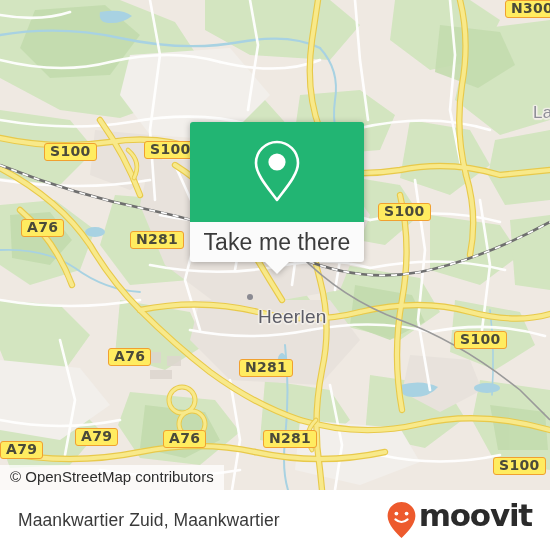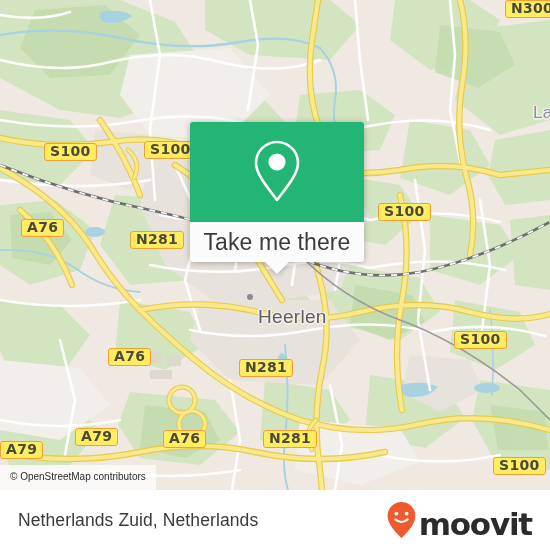--- a/index.html
+++ b/index.html
@@ -81,21 +81,21 @@
   }
 
   
   .attribution {
     position: absolute;
     left: 0;
     bottom: 0;
     background: rgba(255,255,255,0.72);
     color: #2d2d2d;
     font-family: "Liberation Sans", sans-serif;
-    font-size: 10px;
+    font-size: 15px;
     line-height: 22px;
     padding: 1px 10px 2px 10px;
     white-space: nowrap;
     z-index: 30;
   }
 
   
   .callout {
     position: absolute;
     left: 190px;
@@ -157,21 +157,21 @@
   }
   .footer-title {
     color: #3a3a3a;
     font-family: "Liberation Sans", sans-serif;
     font-size: 17.5px;
     letter-spacing: 0.1px;
     white-space: nowrap;
   }
   .brand {
     display: flex;
-    align-items: flex-end;
+    align-items: flex-start;
     gap: 1px;
   }
   .brand-wordmark {
     color: #2b2b2b;
     font-family: "DejaVu Sans", sans-serif;
     font-size: 31px;
     font-weight: bold;
     letter-spacing: -1.2px;
     line-height: 31px;
   }
@@ -398,21 +398,21 @@
         <circle cx="28" cy="25" r="8.6" fill="#ffffff"></circle>
       </svg>
     </div>
     <div class="callout-bottom">
       <span class="callout-label">Take me there</span>
       <span class="callout-tail"></span>
     </div>
   </div>
 
   <div class="footer">
-    <span class="footer-title">Netherlands Zuid, Netherlands</span>
+    <span class="footer-title">Maankwartier Zuid, Maankwartier</span>
     <div class="brand">
       <svg width="33" height="40" viewBox="0 0 33 40">
         <path d="M16.5 2 C8.8 2 2.6 8.2 2.6 15.9 C2.6 24.6 12.2 33.5 16.5 38 C20.8 33.5 30.4 24.6 30.4 15.9 C30.4 8.2 24.2 2 16.5 2 Z" fill="#ed5a2d"></path>
         <circle cx="11.4" cy="13.6" r="1.9" fill="#ffffff"></circle>
         <circle cx="21.6" cy="13.6" r="1.9" fill="#ffffff"></circle>
         <path d="M10.4 19.4 Q16.5 24.6 22.6 19.4" fill="none" stroke="#ffffff" stroke-width="2.1" stroke-linecap="round"></path>
       </svg>
       <span class="brand-wordmark">moovit</span>
     </div>
   </div>

